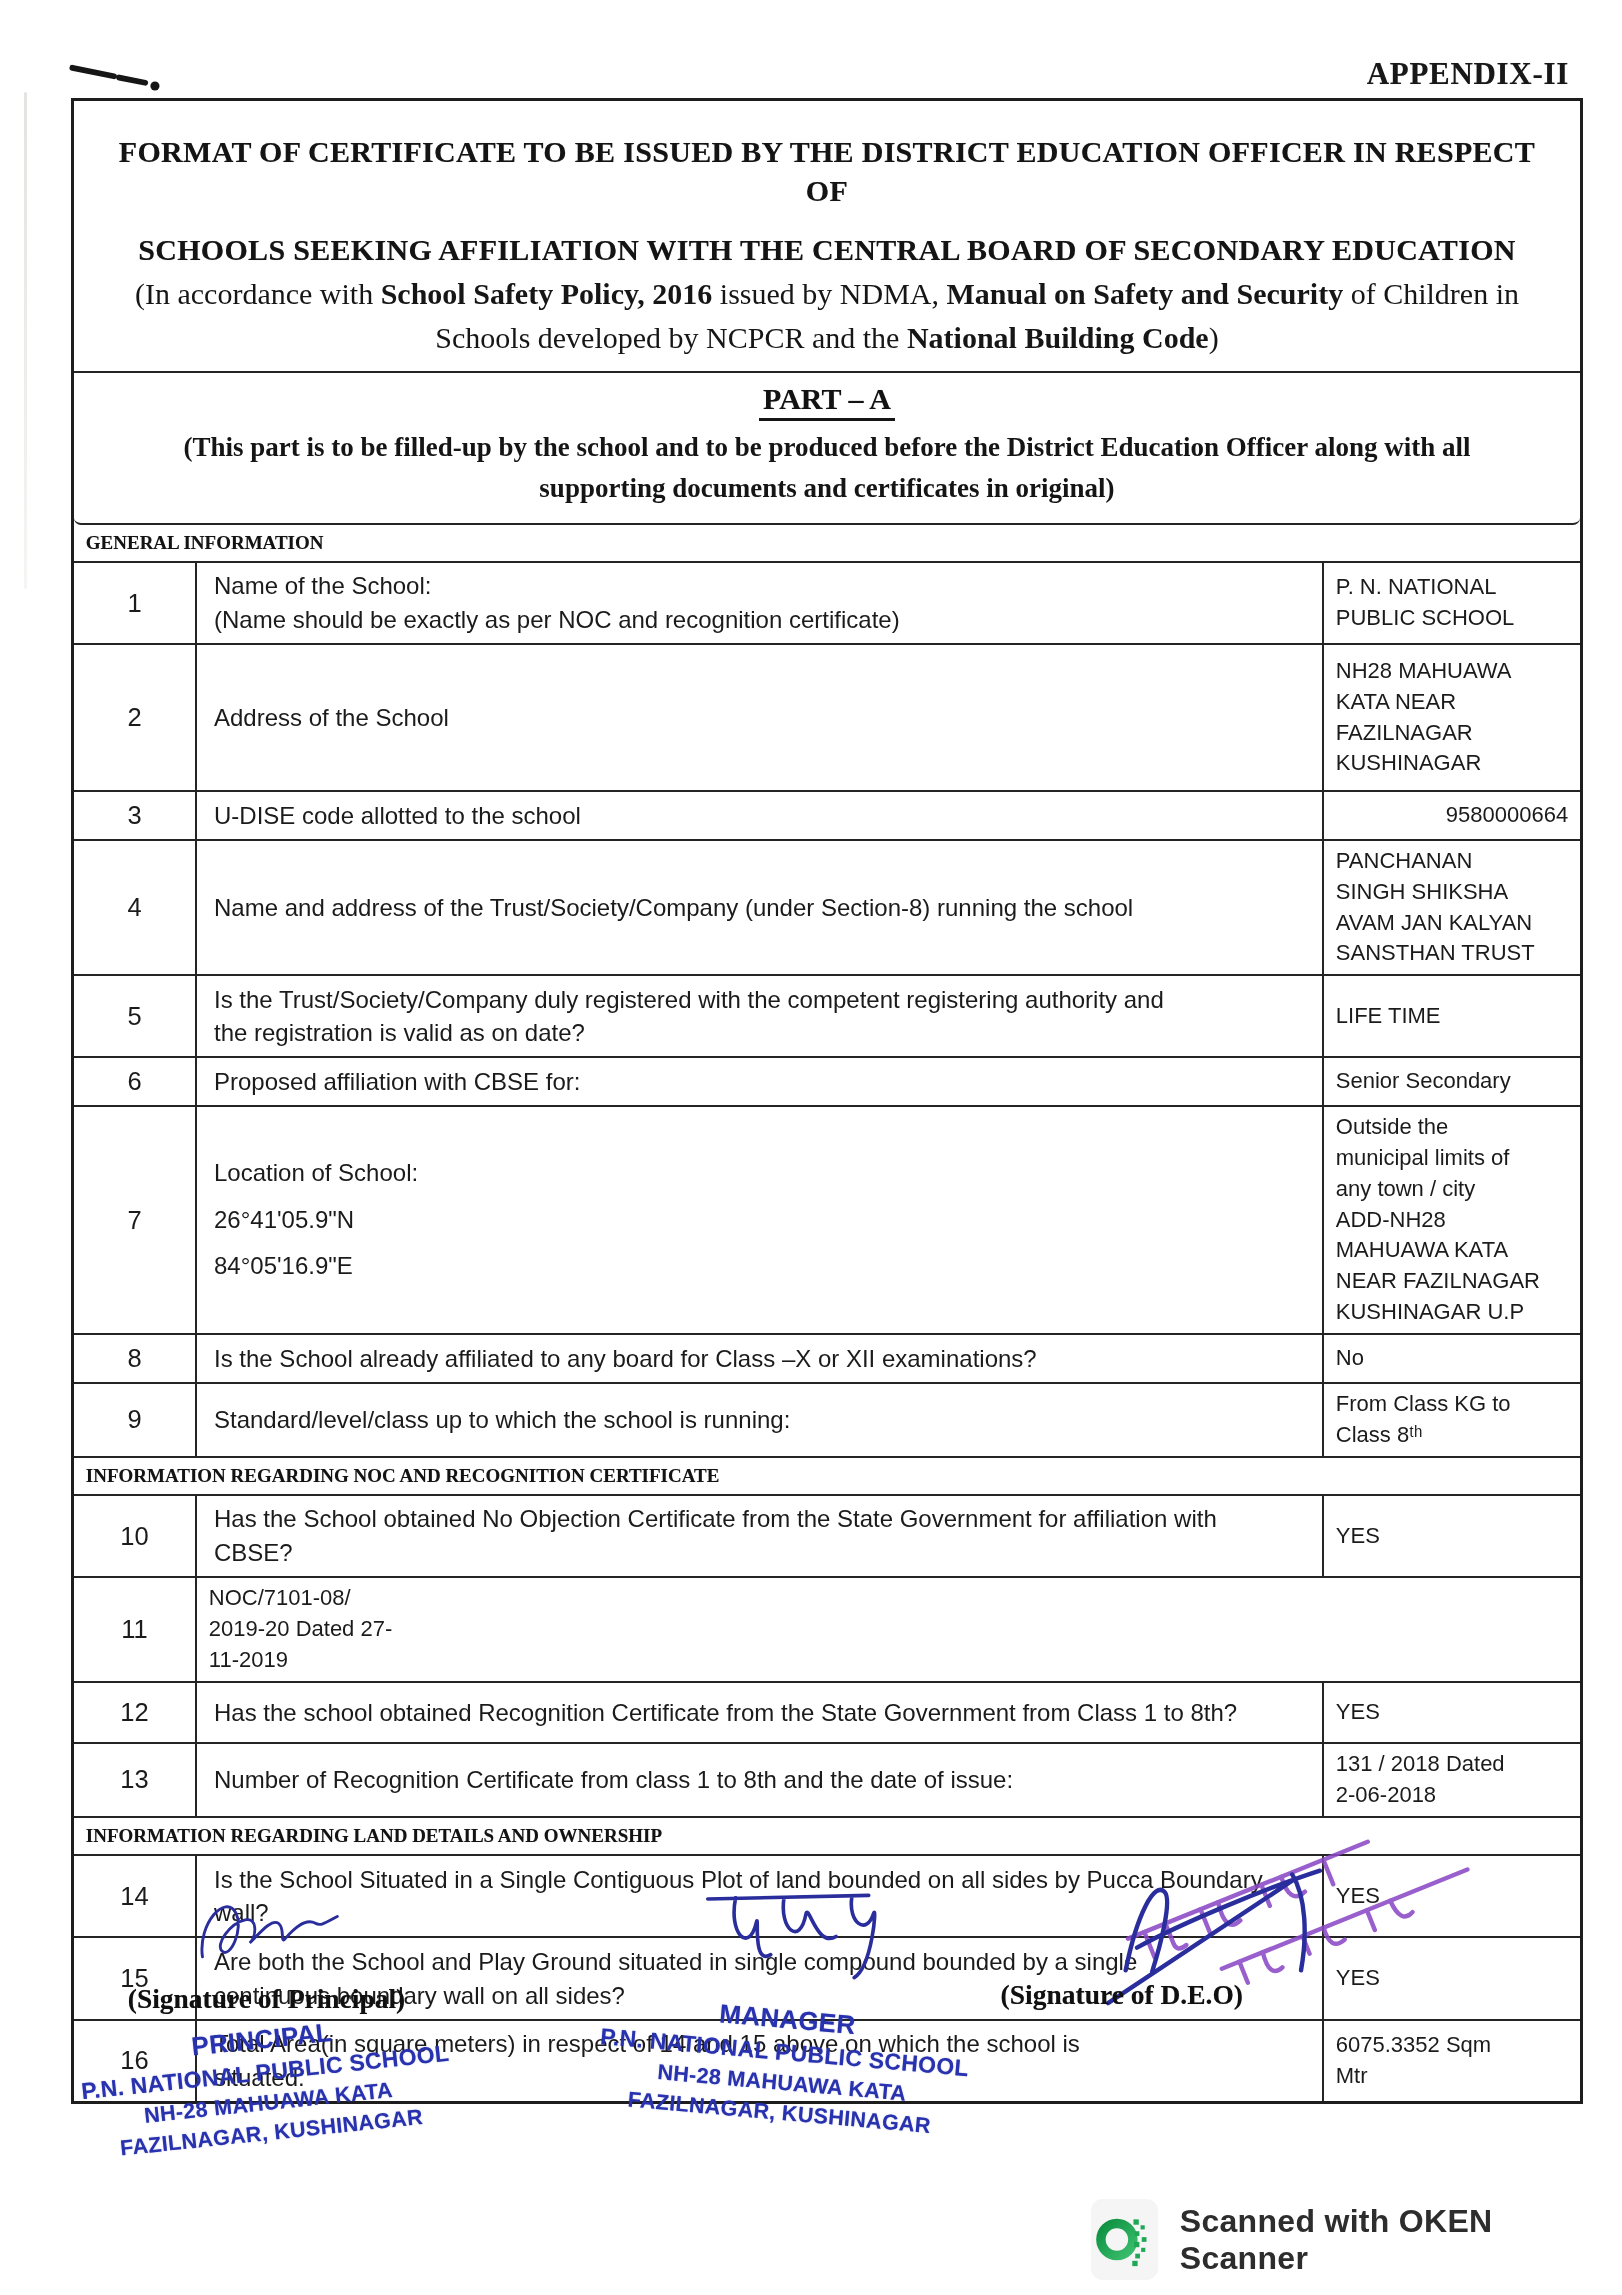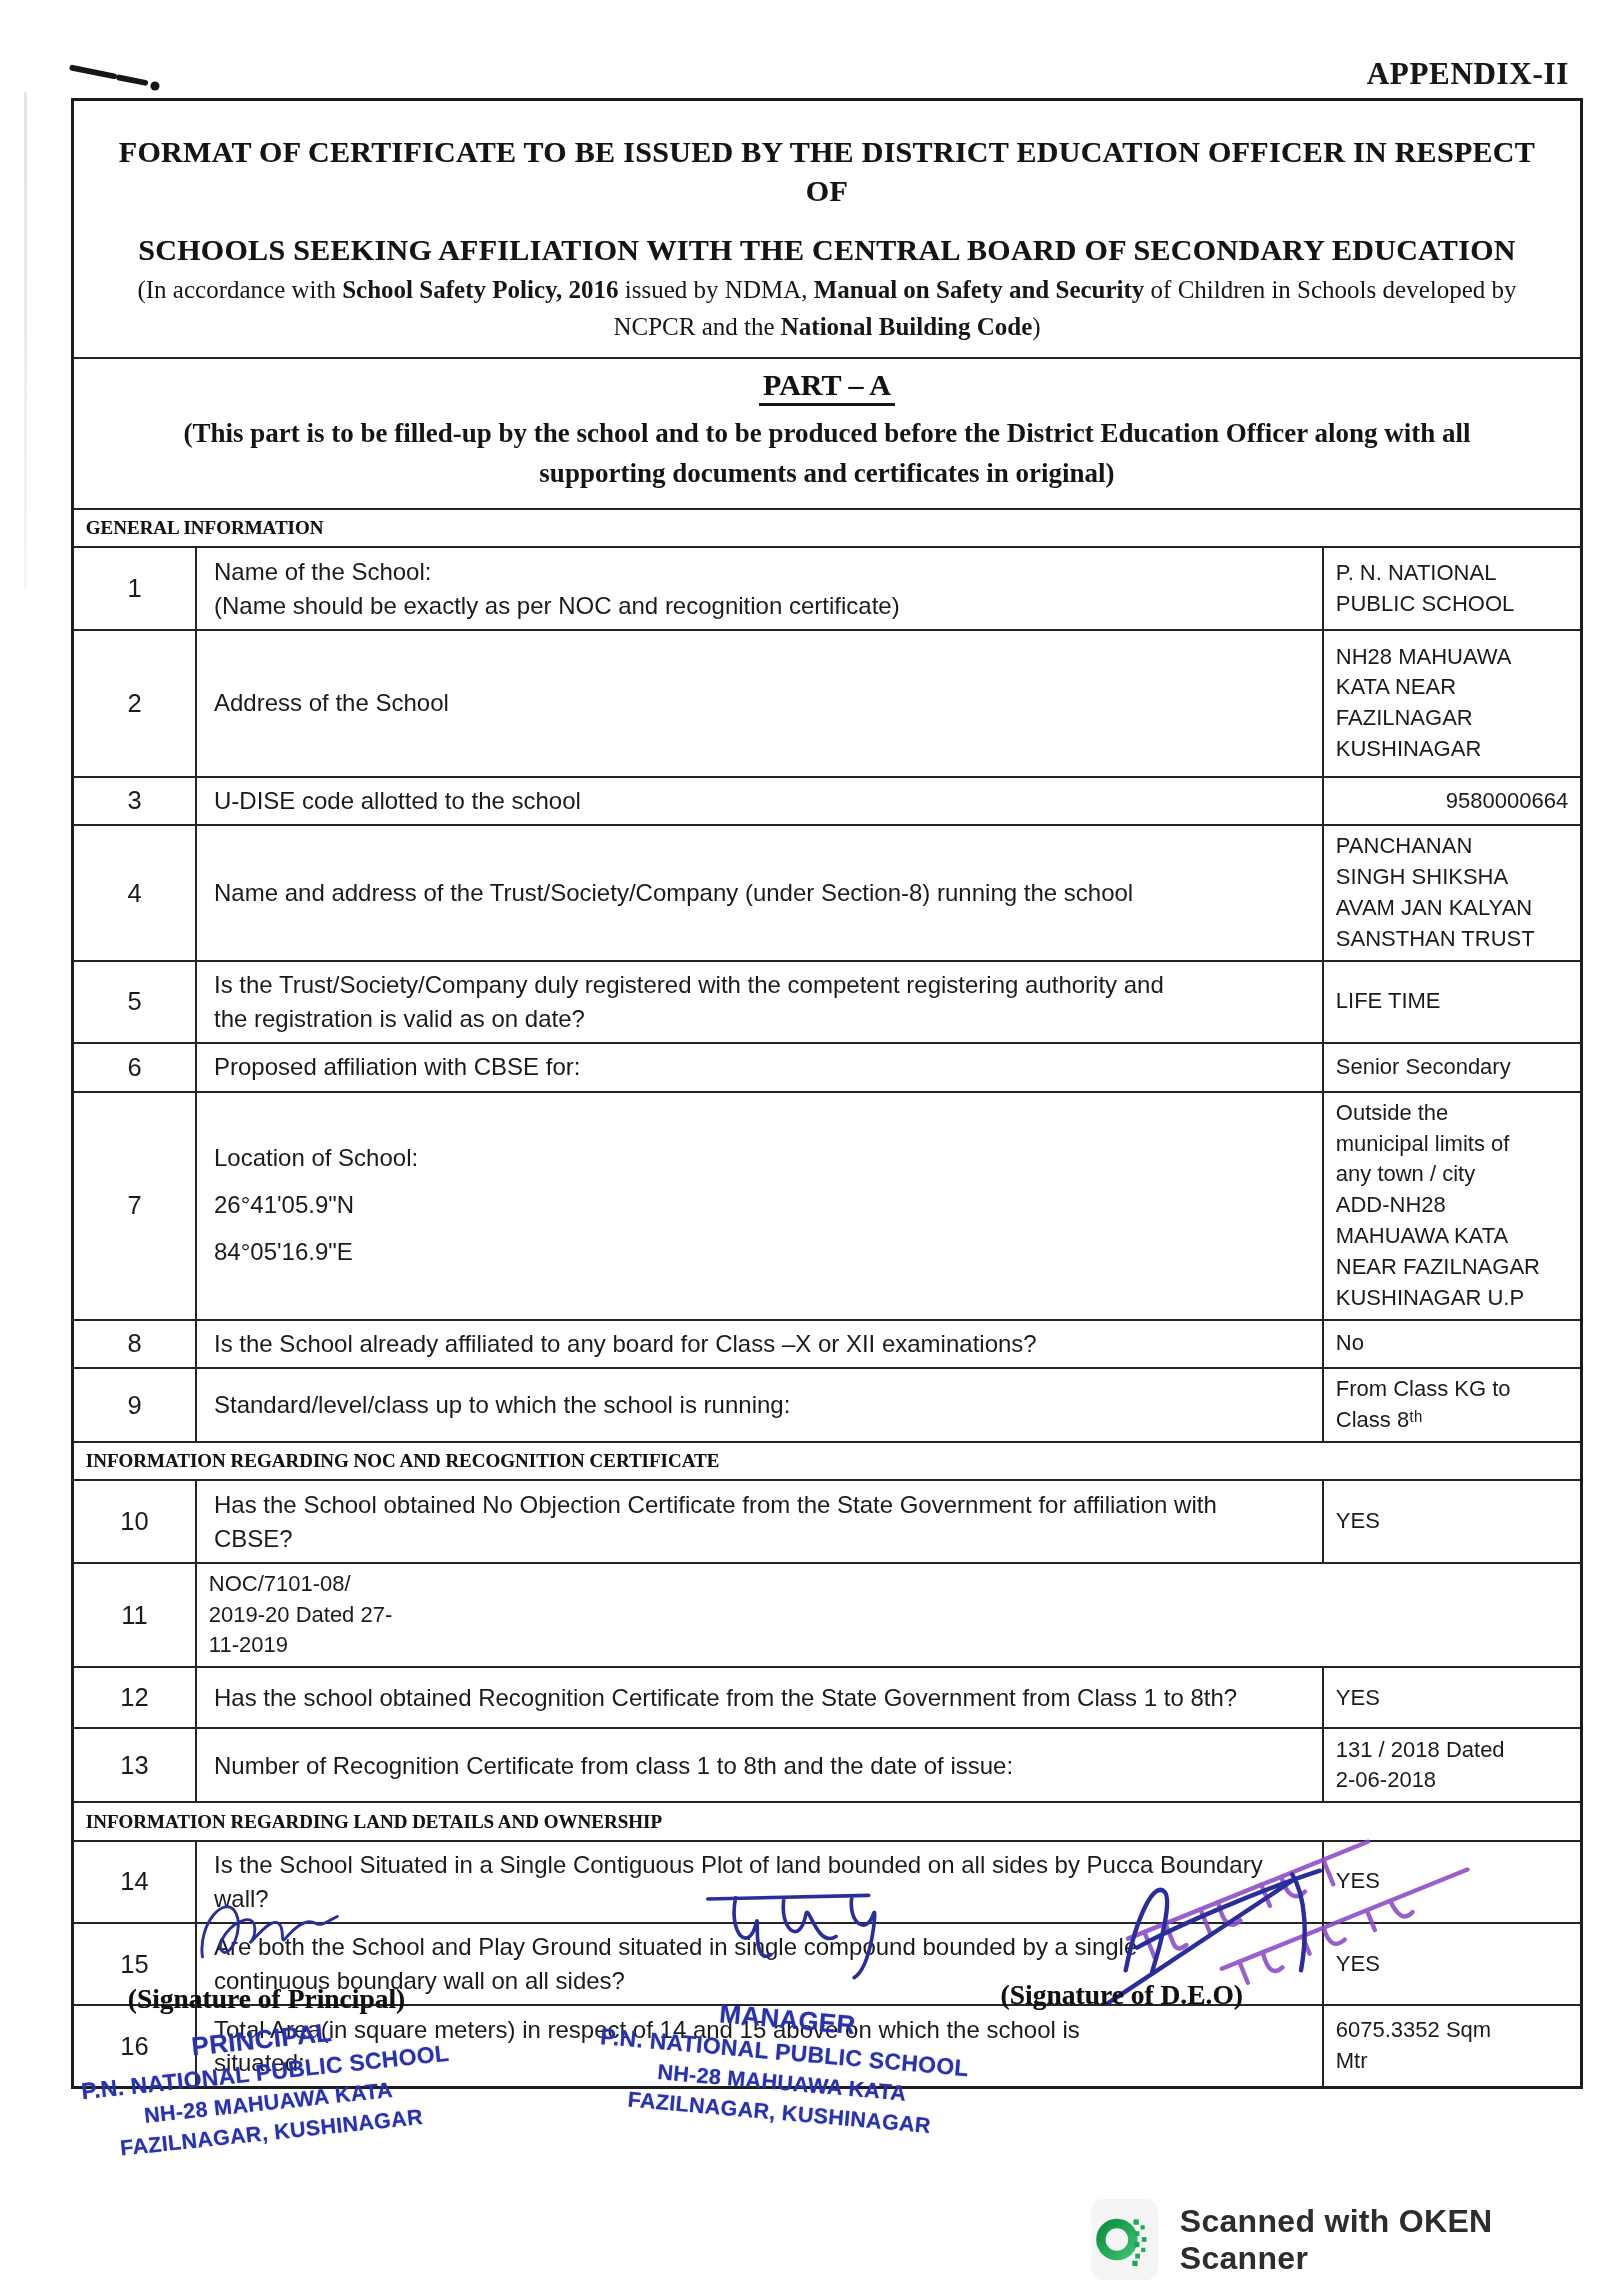--- a/index.html
+++ b/index.html
@@ -33,24 +33,24 @@
   .cell{ border-bottom:2.6px solid #242424; }
   .title-cell{ text-align:center; padding:10.5px 26px 11.8px; }
   .title-line{
     font-family:"Liberation Serif", serif; font-weight:bold;
     font-size:30px; line-height:1.3; letter-spacing:0.3px; color:#141414;
     text-shadow:0 0 0.7px rgba(0,0,0,.4);
     margin-top:20px;
   }
   .subtitle{
     font-family:"Liberation Serif", serif;
-    font-size:25px; line-height:1.45; margin-top:3.9px; padding:0 6.5px; color:#161616;
+    font-size:30px; line-height:1.45; margin-top:3.9px; padding:0 6.5px; color:#161616;
   }
   .subtitle .b{ font-weight:bold; }
-  .part-cell{ text-align:center; padding:9.2px 46px 14.4px; }
+  .part-cell{ text-align:center; padding:9.2px 46px 14.4px;border-radius:7px; }
   .part-heading{
     display:inline-block; font-family:"Liberation Serif", serif; font-weight:bold;
     font-size:30px; color:#121212; border-bottom:3.3px solid #151515; padding:0 3.9px 1.3px;
     text-shadow:0 0 0.7px rgba(0,0,0,.4);
   }
   .part-note{
     font-family:"Liberation Serif", serif; font-weight:bold;
     font-size:27px; line-height:1.5; margin-top:6.5px; color:#151515;
   }
   .sec-row{

